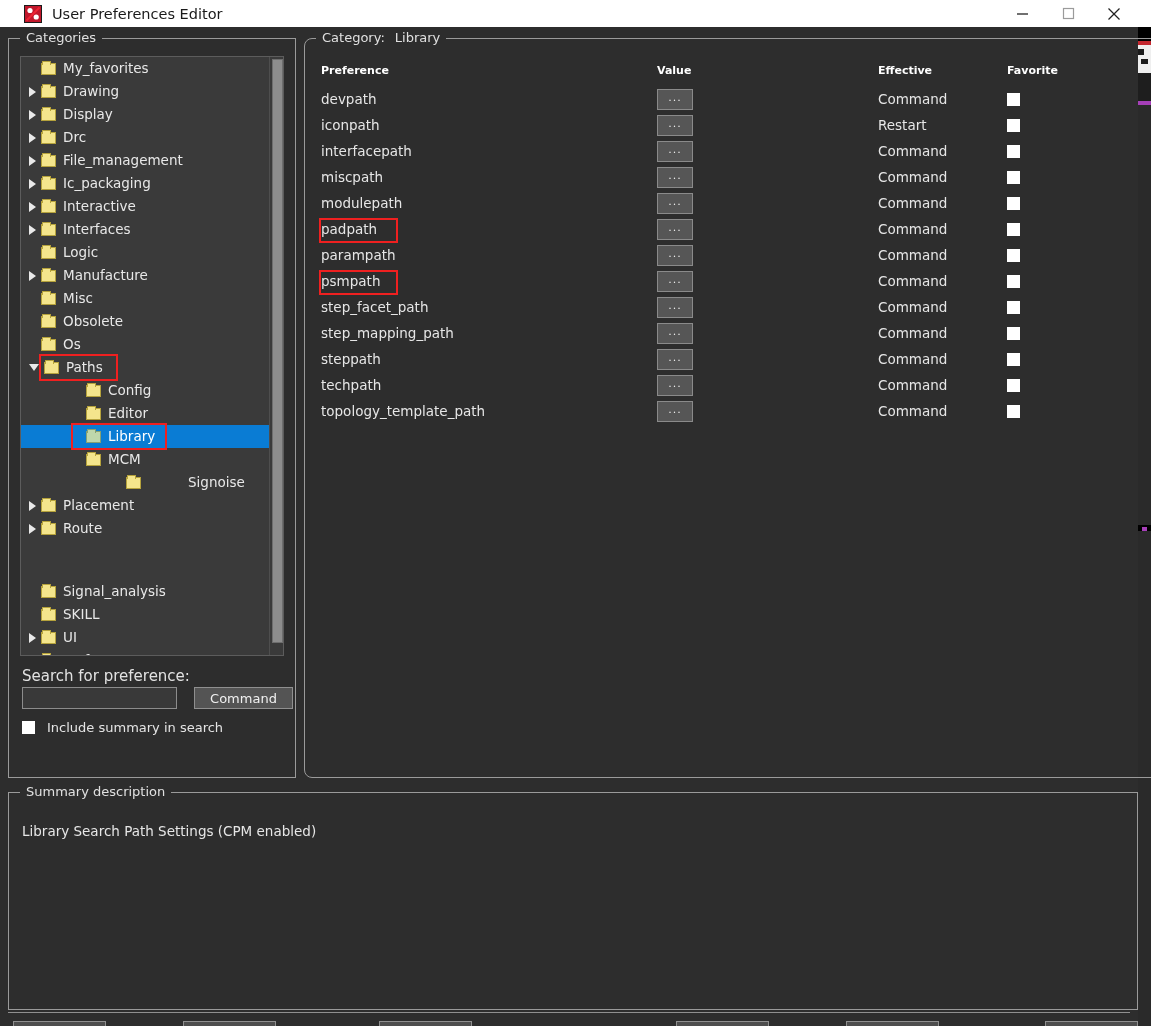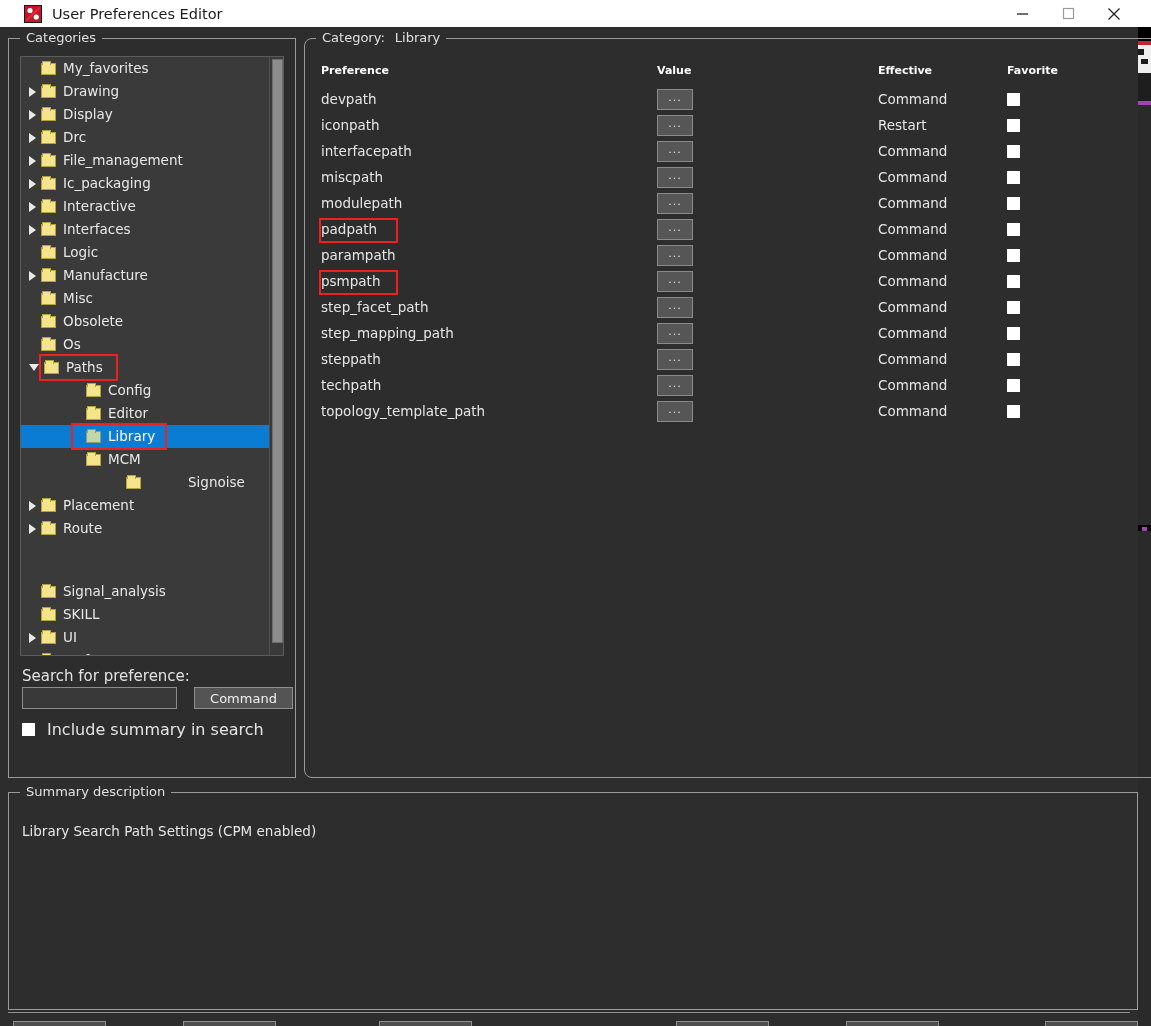--- a/index.html
+++ b/index.html
@@ -116,21 +116,21 @@
     padding:0 4px; outline:none;
   }
   #search-button{
     position:absolute; left:185px; top:648px; width:99px; height:22px;
     background:#545454; border:1px solid #8f8f8f; color:#f0f0f0;
     font-family:"DejaVu Sans","Liberation Sans",sans-serif; font-size:13px;
     display:flex; align-items:center; justify-content:center; cursor:default;
   }
   #include-row{ position:absolute; left:13px; top:681px; display:flex; align-items:center; }
   .chk-white{ width:13px;height:13px; background:#ffffff; flex:none; }
-  #include-row .ctext{ margin-left:12px; color:#e4e4e4; font-size:16px; }
+  #include-row .ctext{ margin-left:12px; color:#e4e4e4; font-size:13px; }
 
   
   #table{ position:absolute; left:12px; top:22px; width:810px; }
   .prow{ position:relative; height:26px; }
   .c-pref  { position:absolute; left:4px;   top:4px; white-space:nowrap; }
   .c-val   { position:absolute; left:340px; top:2px; }
   .c-eff   { position:absolute; left:561px; top:4px; white-space:nowrap; }
   .c-fav   { position:absolute; left:690px; top:6px; }
   .hdr .c-pref,.hdr .c-val,.hdr .c-eff,.hdr .c-fav{
     font-weight:bold; color:#ffffff; font-size:11px; top:3px;

